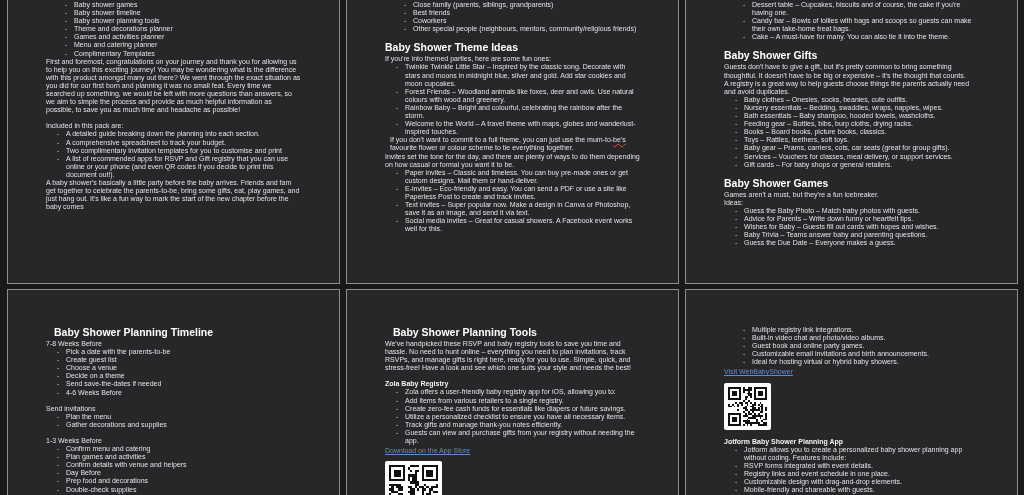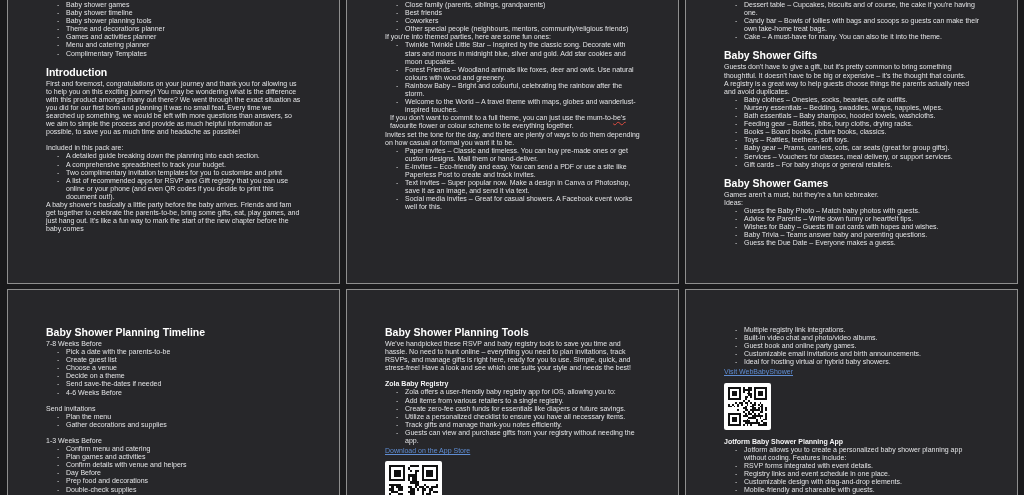--- a/index.html
+++ b/index.html
@@ -9,21 +9,21 @@
         box-sizing:border-box;padding:0 38px;color:#e2e3e5;
         font-size:7px;line-height:8.1px;overflow:hidden;}
   .row1{top:0;height:284px;border-top:none;padding-top:1px;}
   .row2{top:289px;height:230px;padding-top:36px;border-bottom:none;}
   .c1{left:7px}.c2{left:346px}.c3{left:685px}
   .h2{font-size:10.5px;line-height:12px;font-weight:bold;color:#ffffff;margin:8px 0 2px;}
   .h3{font-weight:bold;color:#f4f4f5;margin:8px 0 0;}
   .p{margin:0;}
   .gap{margin-top:8px;}
   .ind{padding-left:5px;}
-  .page > :first-child{margin-top:0;}
+  .page > :first-child{margin-top:0;margin-left:8px;}
   ul.list{margin:0;padding:0 0 0 20px;list-style:none;}
   ul.list li{position:relative;}
   ul.list li::before{content:"-";position:absolute;left:-9px;color:#cfd0d2;}
   a.link{color:#5f8dd3;text-decoration:underline;display:inline-block;margin-top:2px;cursor:pointer;}
   .misspell{text-decoration:underline wavy #e04b3f;text-decoration-thickness:1px;text-underline-offset:1px;}
   .qrbox{background:#ffffff;box-sizing:border-box;padding:4px;border-radius:2px;margin-top:6px;}
   .qrbox svg{display:block;shape-rendering:crispEdges;}
 </style>
 </head>
 <body>
@@ -32,38 +32,38 @@
   <div class="page row1 c1">
       <ul class="list">
         <li>Baby shower games</li>
         <li>Baby shower timeline</li>
         <li>Baby shower planning tools</li>
         <li>Theme and decorations planner</li>
         <li>Games and activities planner</li>
         <li>Menu and catering planner</li>
         <li>Complimentary Templates</li>
       </ul>
-      <div class="blk h2">Introduction</div>
       <div class="blk p">First and foremost, congratulations on your journey and thank you for allowing us to help you on this exciting journey! You may be wondering what is the difference with this product amongst many out there? We went through the exact situation as you did for our first born and planning it was no small feat. Every time we searched up something, we would be left with more questions than answers, so we aim to simple the process and provide as much helpful information as possible, to save you as much time and headache as possible!</div>
       <div class="blk p gap">Included in this pack are:</div>
       <ul class="list">
         <li>A detailed guide breaking down the planning into each section.</li>
         <li>A comprehensive spreadsheet to track your budget.</li>
         <li>Two complimentary invitation templates for you to customise and print</li>
         <li>A list of recommended apps for RSVP and Gift registry that you can use online or your phone (and even QR codes if you decide to print this document out!).</li>
       </ul>
       <div class="blk p">A baby shower's basically a little party before the baby arrives. Friends and fam get together to celebrate the parents-to-be, bring some gifts, eat, play games, and just hang out. It's like a fun way to mark the start of the new chapter before the baby comes</div>
     </div>
   <div class="page row1 c2">
       <ul class="list">
         <li>Close family (parents, siblings, grandparents)</li>
         <li>Best friends</li>
         <li>Coworkers</li>
         <li>Other special people (neighbours, mentors, community/religious friends)</li>
       </ul>
+      <div class="blk h2">Baby Shower Theme Ideas</div>
       <div class="blk p">If you're into themed parties, here are some fun ones:</div>
       <ul class="list">
         <li>Twinkle Twinkle Little Star – Inspired by the classic song. Decorate with stars and moons in midnight blue, silver and gold. Add star cookies and moon cupcakes.</li>
         <li>Forest Friends – Woodland animals like foxes, deer and owls. Use natural colours with wood and greenery.</li>
         <li>Rainbow Baby – Bright and colourful, celebrating the rainbow after the storm.</li>
         <li>Welcome to the World – A travel theme with maps, globes and wanderlust-inspired touches.</li>
       </ul>
       <div class="blk p ind"><span>If you don't want to commit to a full theme, you can just use the mum-to-</span><span class="misspell">be's</span><span> favourite flower or colour scheme to tie everything together.</span></div>
       <div class="blk p">Invites set the tone for the day, and there are plenty of ways to do them depending on how casual or formal you want it to be.</div>
       <ul class="list">

